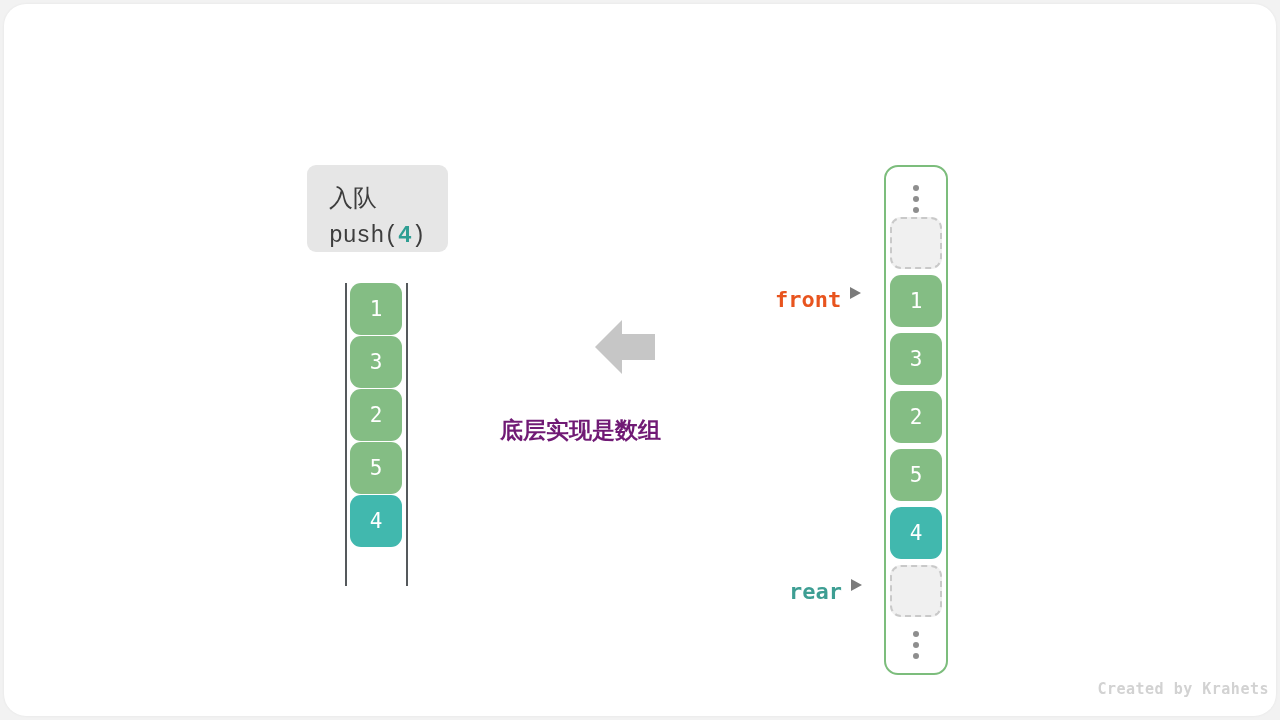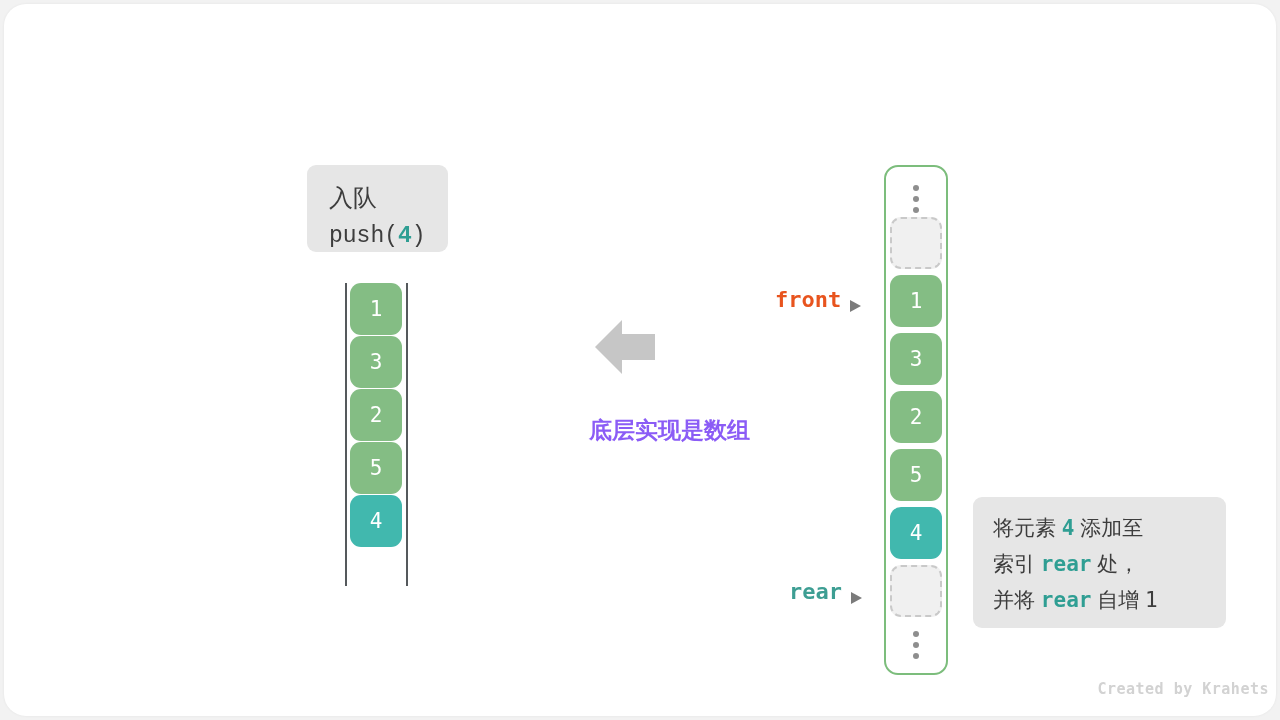--- a/index.html
+++ b/index.html
@@ -103,21 +103,21 @@
     width: 6px;
     height: 6px;
     border-radius: 50%;
     background: #8e8e8e;
   }
 
   
   .pointer {
     position: absolute;
     display: flex;
-    align-items: flex-end;
+    align-items: flex-start;
     gap: 9px;
     font-family: "DejaVu Sans Mono", "Liberation Mono", monospace;
     font-weight: bold;
     font-size: 22px;
     white-space: nowrap;
   }
   .pointer .arrow-head {
     width: 0;
     height: 0;
     border-top: 6px solid transparent;
@@ -173,22 +173,22 @@
   #note-box .plain-num {
     font-family: "DejaVu Sans Mono", "Liberation Mono", monospace;
   }
 
   
   #center-text {
     position: absolute;
     left: 500px;
     top: 410px;
     width: 250px;
-    text-align: right;
-    color: #8b5cf6;
+    text-align: left;
+    color: #701a75;
     font-weight: bold;
     font-size: 23px;
     line-height: 41px;
   }
 
   #big-arrow {
     position: absolute;
     left: 595px;
     top: 318px;
     width: 60px;
@@ -262,20 +262,15 @@
     <div class="cell teal" style="top:340px">4</div>
     <div class="cell empty" style="top:398px"></div>
 
     <div class="dots" style="top:464px">
       <span></span>
         <span></span>
         <span></span>
     </div>
   </div>
 
-  <div class="caption-box" id="note-box">
-    <div><span>将元素 </span><span class="hl-num">4</span><span> 添加至</span></div>
-    <div><span>索引 </span><span class="hl-word">rear</span><span> 处，</span></div>
-    <div><span>并将 </span><span class="hl-word">rear</span><span> 自增 </span><span class="plain-num">1</span></div>
-  </div>
 
   <div id="watermark">Created by Krahets</div>
 </div>
 
 </body></html>

